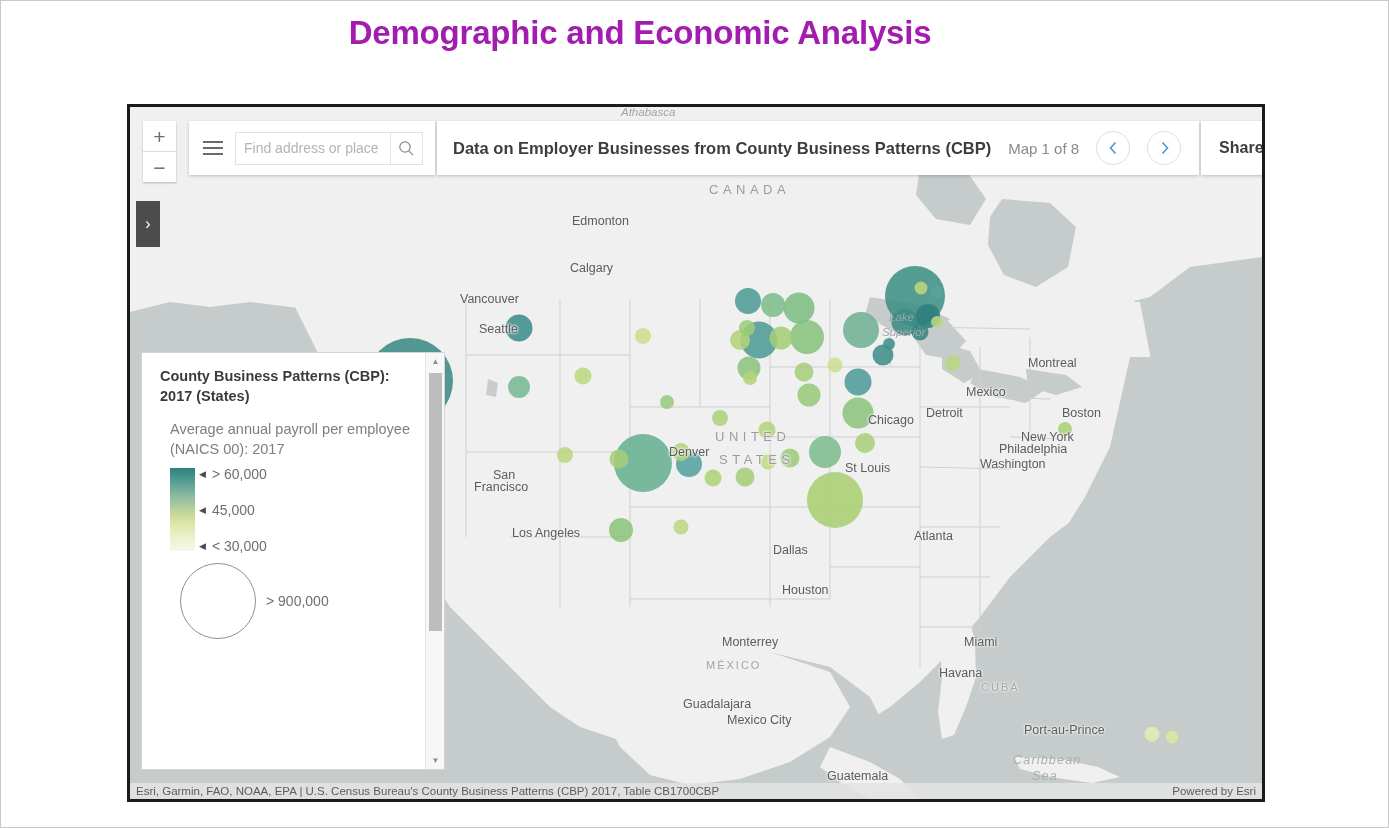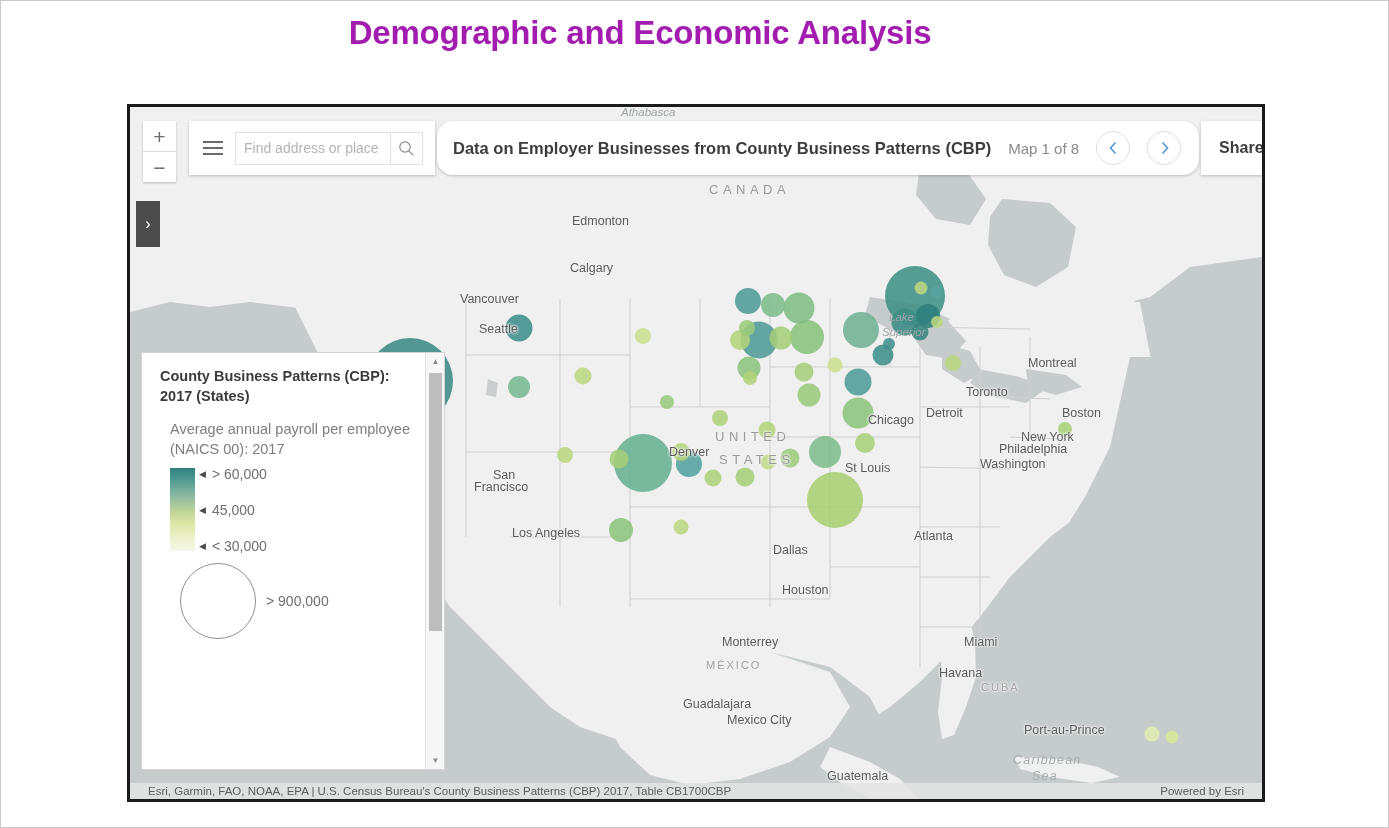--- a/index.html
+++ b/index.html
@@ -176,21 +176,20 @@
   .search-btn {
     width: 31px; height: 31px;
     border-left: 1px solid #e2e2e2;
     display: flex; align-items: center; justify-content: center;
     cursor: pointer;
   }
   .title-seg {
     margin-left: 2px;
     padding: 0 18px 0 16px;
     gap: 17px;
-    border-radius: 16px;
   }
   .map-title {
     font-size: 16.5px;
     font-weight: bold;
     color: #3d3d3d;
     white-space: nowrap;
     font-family: "Liberation Sans", sans-serif;
   }
   .map-count {
     font-size: 15px;
@@ -335,21 +334,21 @@
   
   .attrib-bar {
     position: absolute;
     left: 0; bottom: 0;
     width: 100%;
     height: 16px;
     background: rgba(226,226,226,0.88);
     display: flex;
     align-items: center;
     justify-content: space-between;
-    padding: 0 18px;
+    padding: 0 6px;
     box-sizing: border-box;
     z-index: 22;
     gap: 11px;
   }
   .attrib-text {
     font-size: 11.5px;
     color: #5c5c5c;
     white-space: nowrap;
     font-family: "Liberation Sans", sans-serif;
   }
@@ -526,21 +525,21 @@
     <div id="label-layer">
         <div class="place water" style="left: 491px; top: -1px;">Athabasca</div>
         <div class="place country" style="left: 579px; top: 75px;">CANADA</div>
         <div class="place" style="left: 442px; top: 107px;">Edmonton</div>
         <div class="place" style="left: 440px; top: 154px;">Calgary</div>
         <div class="place" style="left: 330px; top: 185px;">Vancouver</div>
         <div class="place" style="left: 349px; top: 215px;">Seattle</div>
         <div class="place water" style="left: 759px; top: 204px;">Lake</div>
         <div class="place water" style="left: 752px; top: 219px;">Superior</div>
         <div class="place" style="left: 898px; top: 249px;">Montreal</div>
-        <div class="place" style="left: 836px; top: 278px;">Toronto</div>
+        <div class="place" style="left: 836px; top: 278px;">Mexico</div>
         <div class="place" style="left: 796px; top: 299px;">Detroit</div>
         <div class="place" style="left: 738px; top: 306px;">Chicago</div>
         <div class="place" style="left: 932px; top: 299px;">Boston</div>
         <div class="place" style="left: 891px; top: 323px;">New York</div>
         <div class="place country" style="left: 585px; top: 322px;">UNITED</div>
         <div class="place" style="left: 869px; top: 335px;">Philadelphia</div>
         <div class="place" style="left: 539px; top: 338px;">Denver</div>
         <div class="place country" style="left: 589px; top: 345px;">STATES</div>
         <div class="place" style="left: 715px; top: 354px;">St Louis</div>
         <div class="place" style="left: 850px; top: 350px;">Washington</div>

